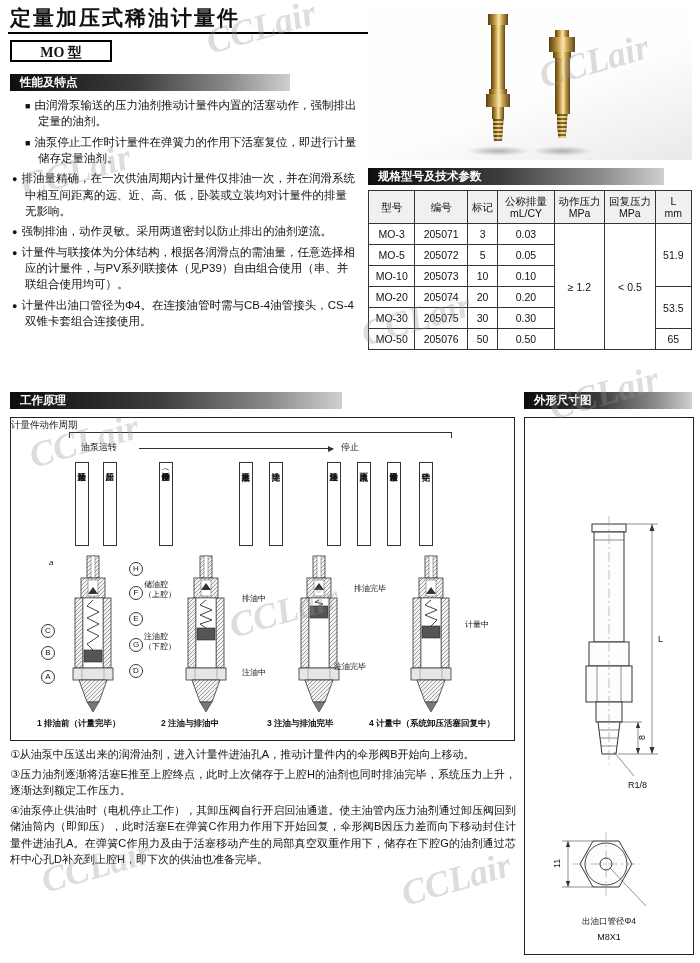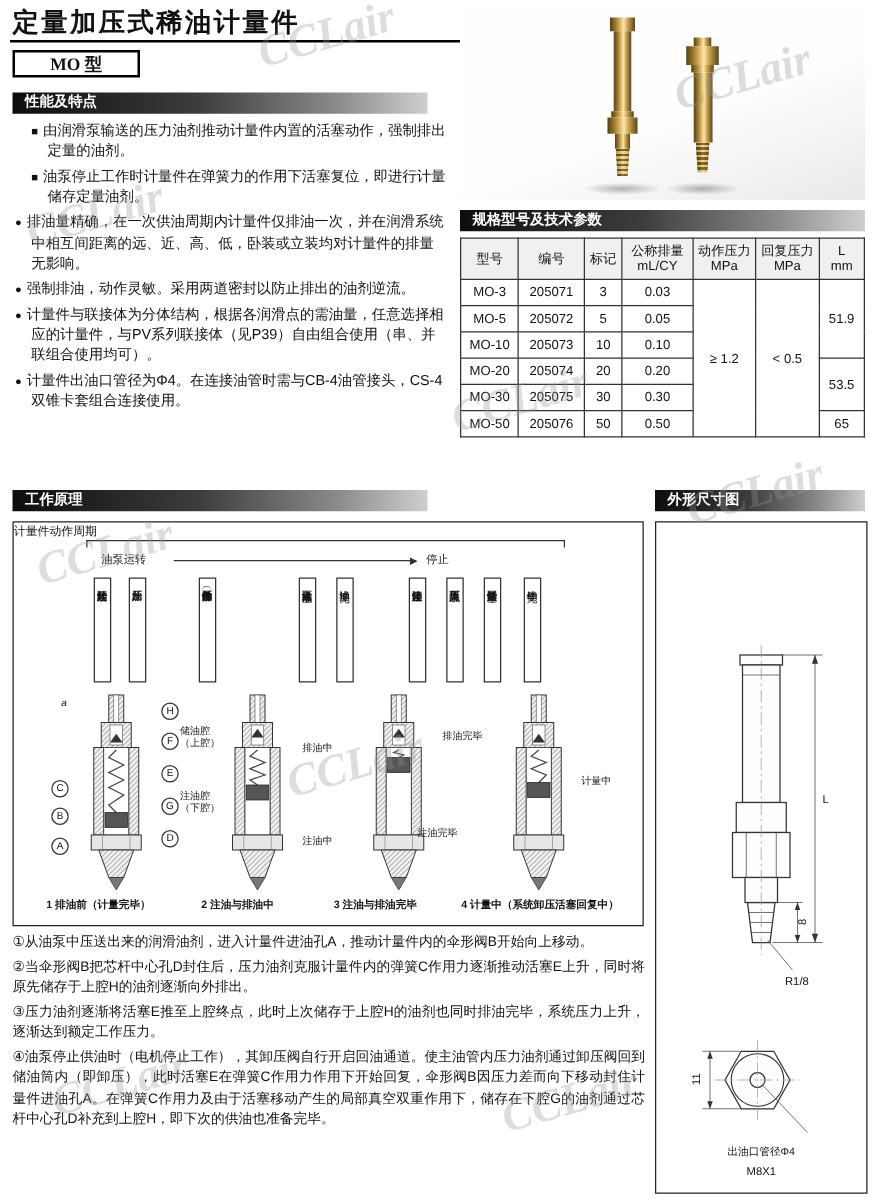--- a/index.html
+++ b/index.html
@@ -8,22 +8,22 @@
 
   .title{position:absolute;left:10px;top:4px;margin:0;font-size:21px;font-weight:bold;letter-spacing:2px;}
   .title-rule{position:absolute;left:8px;top:32px;width:684px;height:2px;background:#000;}
   .model-box{position:absolute;left:10px;top:40px;width:102px;height:22px;border:2px solid #000;
              font-family:"Liberation Serif","DejaVu Serif",serif;font-weight:bold;font-size:14px;
              text-align:center;line-height:22px;box-sizing:border-box;}
 
   .sec-hdr{position:absolute;height:17px;line-height:17px;color:#fff;font-size:11.5px;font-weight:bold;
            padding-left:10px;box-sizing:border-box;
            background:linear-gradient(90deg,#0d0d0d,#3d3d3d 45%,#8a8a8a 78%,#cfcfcf);}
-  .feat-hdr{left:10px;top:74px;width:332px;}
-  .spec-hdr{left:368px;top:168px;width:324px;}
+  .feat-hdr{left:10px;top:74px;width:280px;}
+  .spec-hdr{left:368px;top:168px;width:296px;}
   .principle-hdr{left:10px;top:392px;width:332px;}
   .dim-hdr{left:524px;top:392px;width:168px;}
 
   .feat-list{position:absolute;left:12px;top:97px;width:346px;font-size:11.5px;line-height:1.42;}
   .fi{margin-bottom:4px;}
   .fi.l1{padding-left:13px;text-indent:-13px;}
   .fi.l1::before{content:"●";font-size:9px;margin-right:4px;}
   .fi.l2{margin-left:13px;padding-left:13px;text-indent:-13px;}
   .fi.l2::before{content:"■";font-size:9px;margin-right:4px;}
 
@@ -389,18 +389,17 @@
       <text transform="rotate(-90 26 444)" x="26" y="444" class="dtxt">11</text>
 
       <line x1="76" y1="444" x2="112" y2="482" class="thin"></line>
       <text x="75" y="500" text-anchor="middle" class="dtxt-cn">出油口管径Φ4</text>
       <text x="75" y="516" text-anchor="middle" class="dtxt">M8X1</text>
     </svg>
   </div>
 
   <div class="notes">
     <p>①从油泵中压送出来的润滑油剂，进入计量件进油孔A，推动计量件内的伞形阀B开始向上移动。</p>
-    <p>②当伞形阀B把芯杆中心孔D封住后，压力油剂克服计量件内的弹簧C作用力逐渐推动活塞E上升，同时将原先储存于上腔H的油剂逐渐向外排出。</p>
     <p>③压力油剂逐渐将活塞E推至上腔终点，此时上次储存于上腔H的油剂也同时排油完毕，系统压力上升，逐渐达到额定工作压力。</p>
     <p>④油泵停止供油时（电机停止工作），其卸压阀自行开启回油通道。使主油管内压力油剂通过卸压阀回到储油筒内（即卸压），此时活塞E在弹簧C作用力作用下开始回复，伞形阀B因压力差而向下移动封住计量件进油孔A。在弹簧C作用力及由于活塞移动产生的局部真空双重作用下，储存在下腔G的油剂通过芯杆中心孔D补充到上腔H，即下次的供油也准备完毕。</p>
   </div>
 
 </div>
 
 </body></html>

